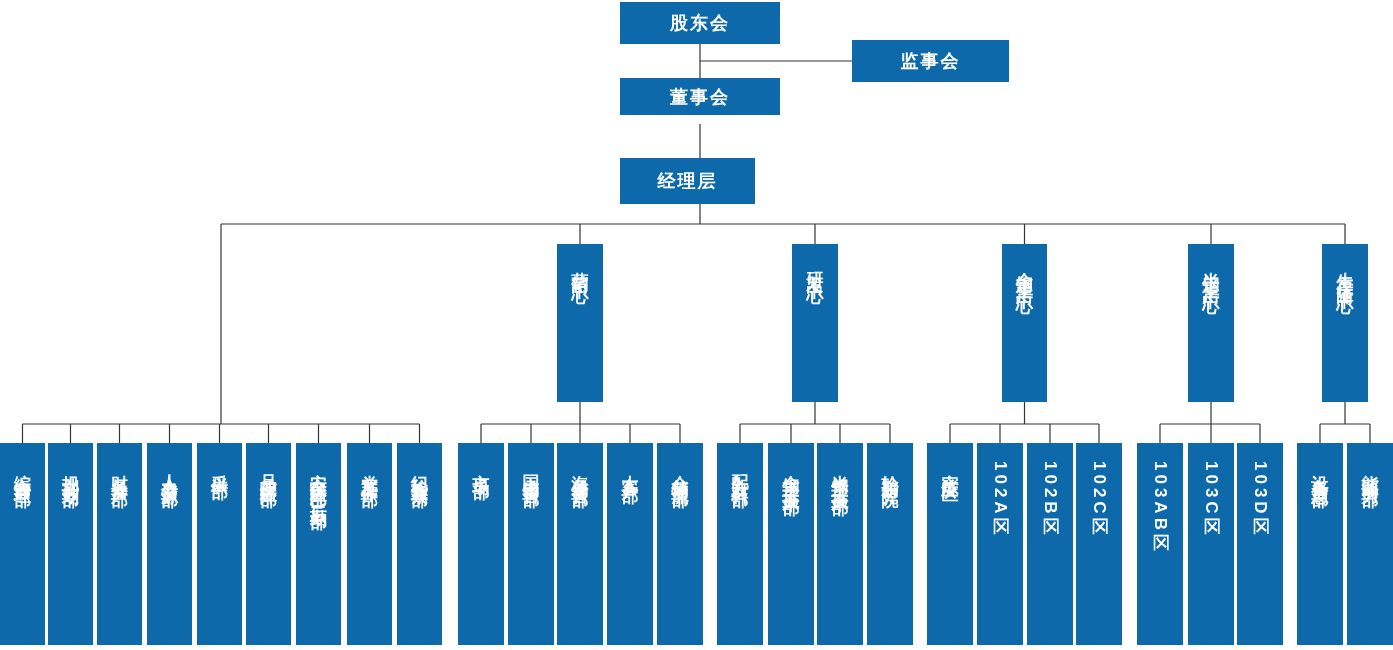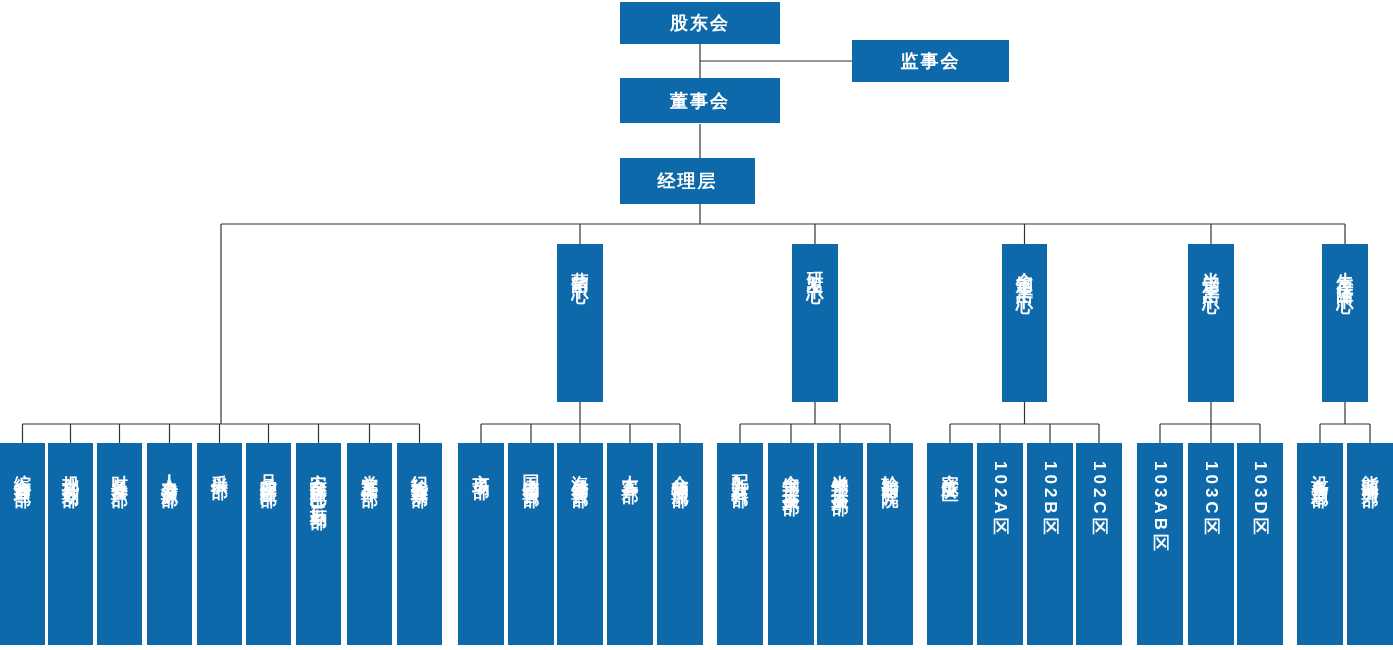--- a/index.html
+++ b/index.html
@@ -85,21 +85,21 @@
       <line x1="1160" y1="424" x2="1160" y2="443"></line>
       <line x1="1211" y1="424" x2="1211" y2="443"></line>
       <line x1="1260" y1="424" x2="1260" y2="443"></line>
       <line x1="1320" y1="424" x2="1320" y2="443"></line>
       <line x1="1370" y1="424" x2="1370" y2="443"></line>
     </g>
   </svg>
 
   <div class="box hbox" style="left:852px;top:40px;width:157px;height:42px">监事会</div>
   <div class="box hbox" style="left:620px;top:2px;width:160px;height:42px">股东会</div>
-  <div class="box hbox" style="left:620px;top:78px;width:160px;height:45px">董事会</div>
+  <div class="box hbox" style="left:620px;top:78px;width:160px;height:37px">董事会</div>
   <div class="box hbox" style="left:620px;top:158px;width:135px;height:46px">经理层</div>
 
   <div class="box vbox center" style="left:557px;top:244px;width:46px;height:158px">
       <span class="vtext">营销中心</span>
     </div>
   <div class="box vbox center" style="left:792px;top:244px;width:46px;height:158px">
       <span class="vtext">研发中心</span>
     </div>
   <div class="box vbox center" style="left:1002px;top:244px;width:45px;height:158px">
       <span class="vtext">全钢生产中心</span>

